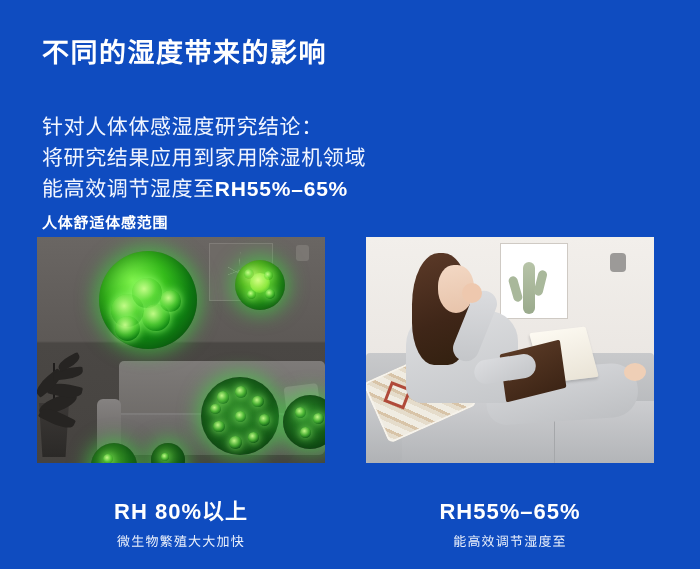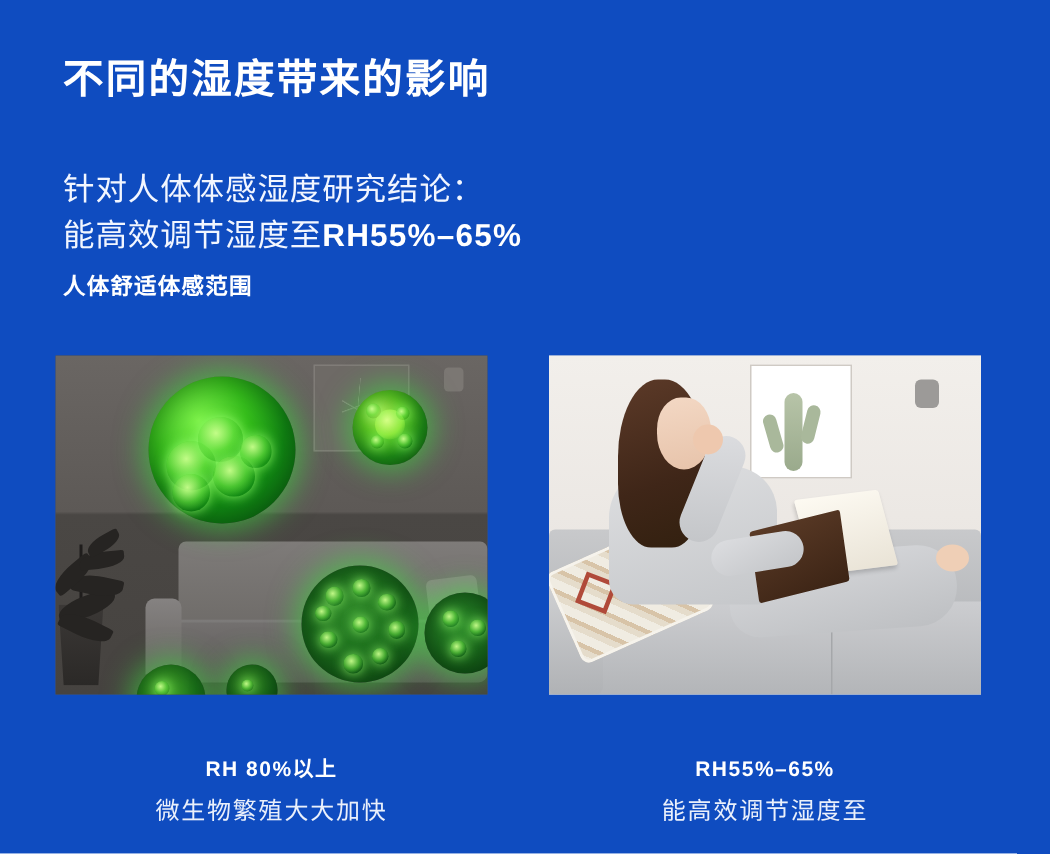--- a/index.html
+++ b/index.html
@@ -368,45 +368,46 @@
   
   .caption {
     position: absolute;
     top: 498px;
     width: 288px;
     text-align: center;
   }
   .caption.left  { left: 37px; }
   .caption.right { left: 366px; }
   .caption-title {
-    font-size: 14px;
+    font-size: 22px;
     font-weight: 700;
     color: #ffffff;
     letter-spacing: 1px;
     line-height: 28px;
     white-space: nowrap;
   }
   .caption-sub {
-    font-size: 16px;
+    font-size: 13px;
     color: #eaf0fb;
     letter-spacing: 1.2px;
     line-height: 26px;
     margin-top: 3px;
     white-space: nowrap;
   }
 </style>
 </head>
 <body>
 
 <div class="poster">
 
   <h1 class="headline">不同的湿度带来的影响</h1>
 
   <div class="body-copy">
     <div class="body-line">针对人体体感湿度研究结论：</div>
+    <div class="body-line">将研究结果应用到家用除湿机领域</div>
     <div class="body-line strong-tail">
       <span>能高效调节湿度至</span><b>RH55%–65%</b>
     </div>
     <div class="body-line bold-line">人体舒适体感范围</div>
   </div>
 
   <div class="photo-row">
 
     <div class="photo-frame left">
       <div class="room-dim"></div>

